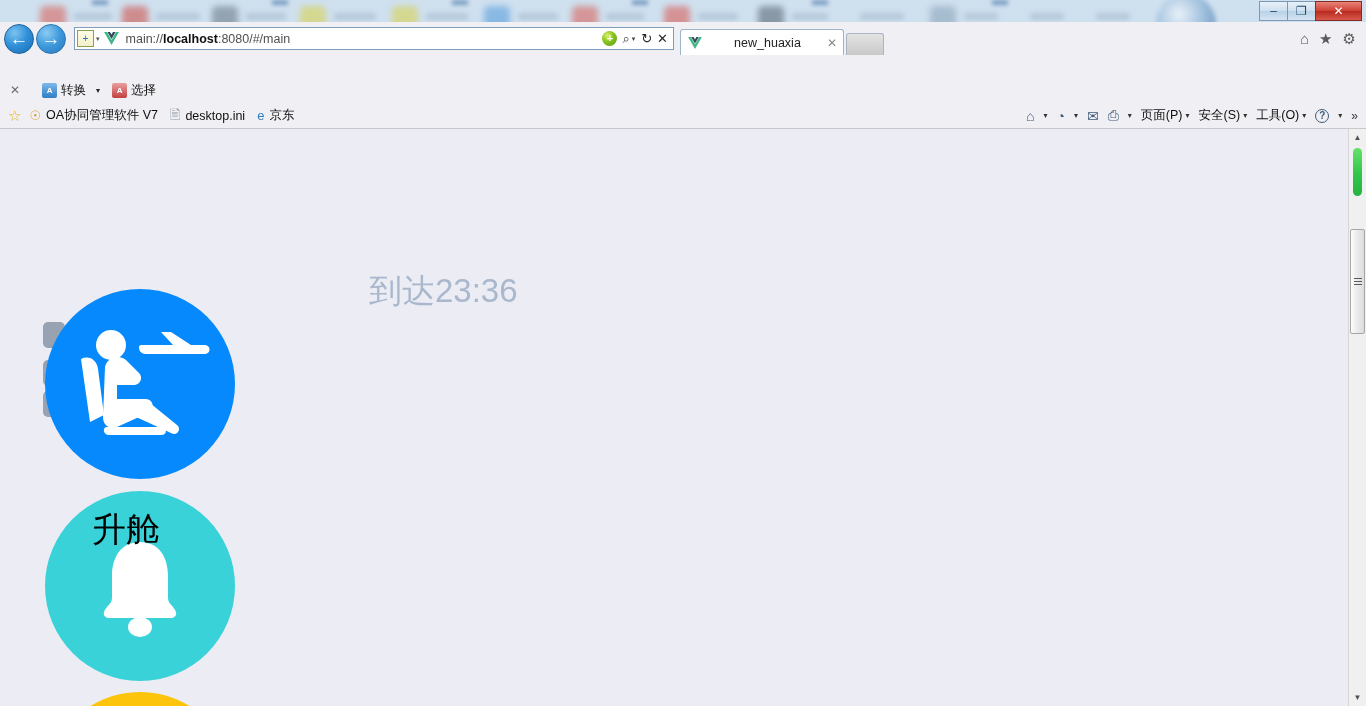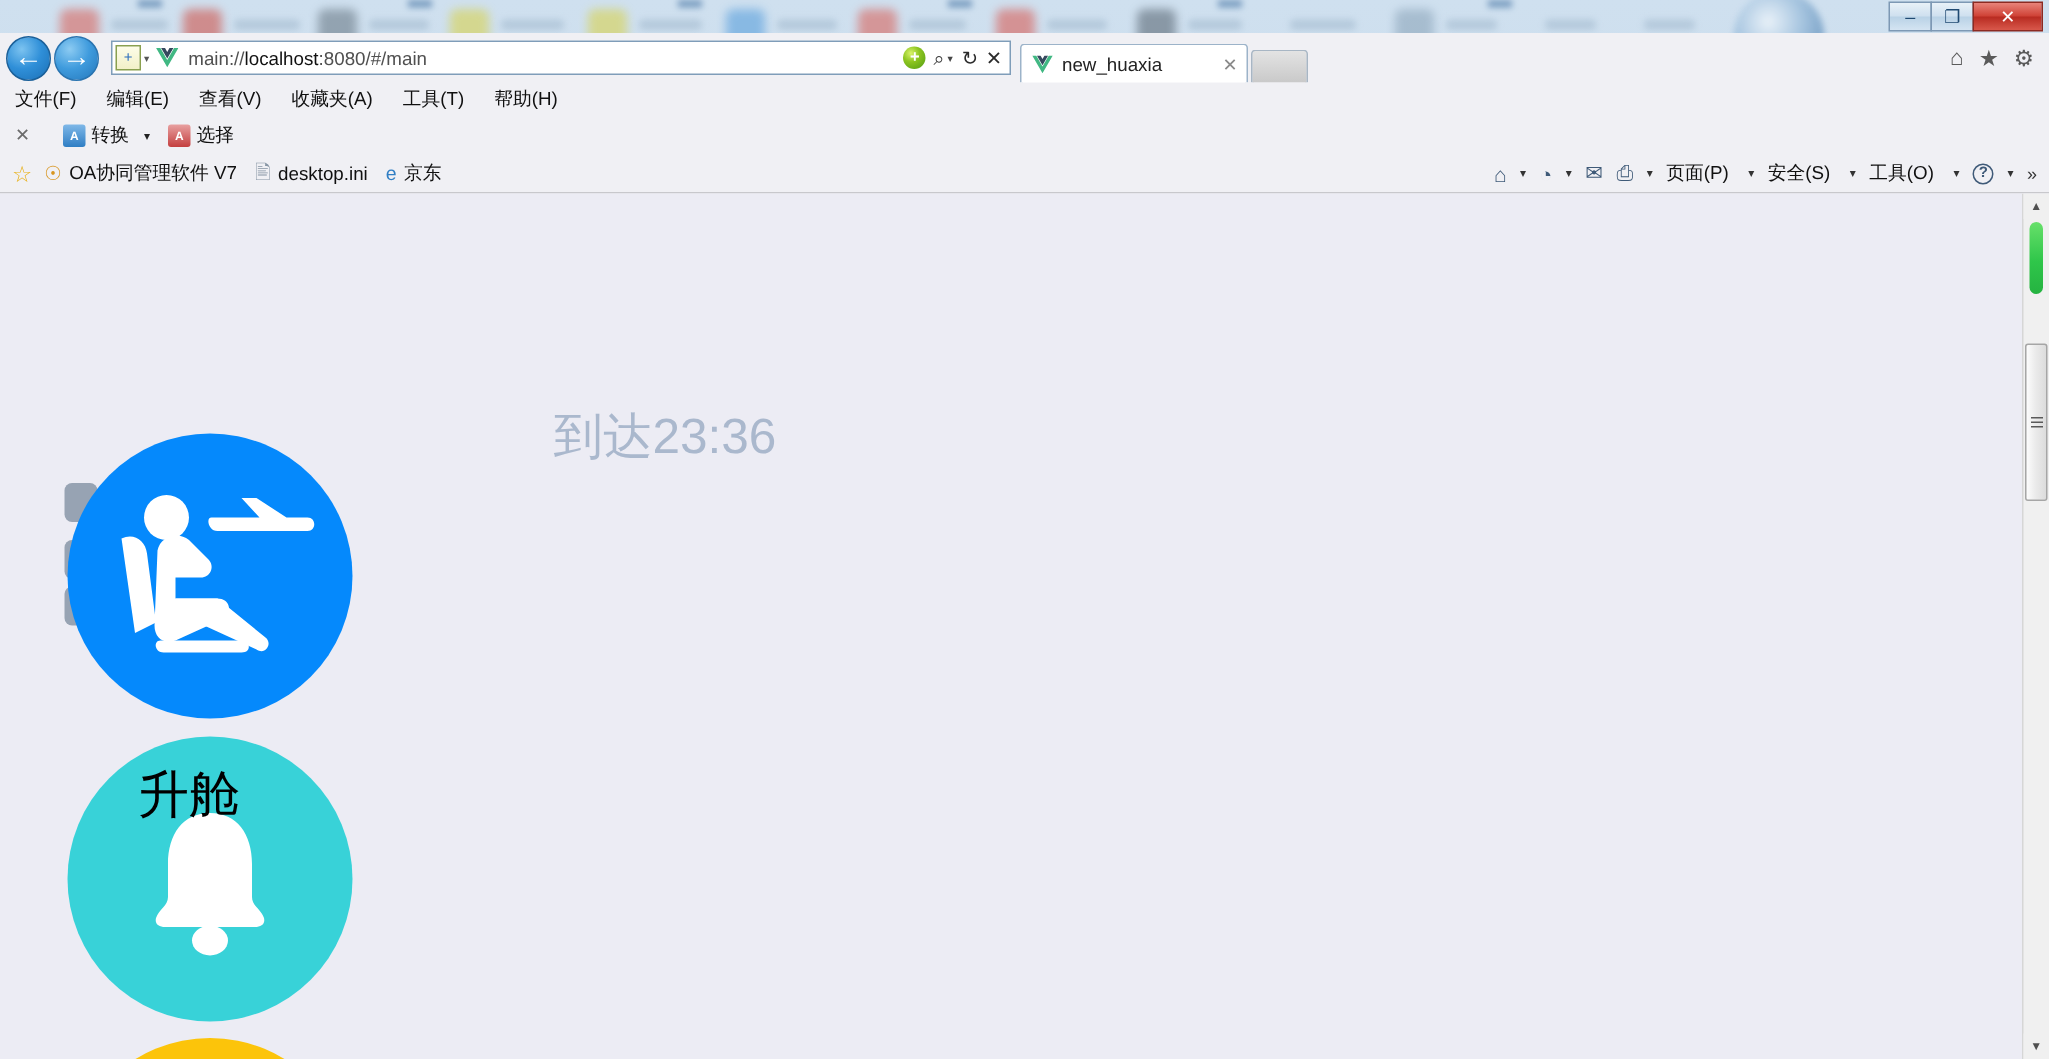--- a/index.html
+++ b/index.html
@@ -94,39 +94,39 @@
     background: linear-gradient(180deg,#fdfde8 0%, #f2f0c8 100%);
     display: flex; align-items: center; justify-content: center;
     font-size: 10px; color: #2d6fbe; position: relative;
   }
   #shield-caret { margin: 0 4px 0 2px; font-size: 7px; color: #555; flex: none; }
   #vue-ico { width: 16px; flex: none; display: flex; align-items: center; justify-content: center; }
   #urltext {
     flex: 1; font-size: 12.5px; color: #505050;
     padding-left: 6px; white-space: nowrap; overflow: hidden;
   }
-  #urltext b { color: #111; font-weight: normal; }
+  #urltext b { color: #111; font-weight: bold; }
   .addr-ico { flex: none; display: flex; align-items: center; justify-content: center; }
   #addr-green {
     width: 15px; height: 15px; border-radius: 50%;
     background: radial-gradient(circle at 35% 30%, #d9f36a 0%, #8dc520 40%, #4f9a12 100%);
     color: #fff; font-size: 11px; line-height: 13px; text-align: center; font-weight: bold;
     margin-right: 5px;
   }
   #addr-search { font-size: 13px; color: #3a3a3a; margin-right: 2px; }
   #addr-caret { font-size: 7px; color: #444; margin-right: 6px; }
   #addr-refresh { font-size: 13px; color: #2a2a2a; margin-right: 5px; }
   #addr-stop { font-size: 13px; color: #2a2a2a; margin-right: 3px; }
 
   #tabstrip { display: flex; align-items: flex-end; height: 33px; margin-left: 6px; }
   #tab-active {
-    width: 152px; height: 26px;
+    width: 164px; height: 26px;
     background: #fff; border: 1px solid #9cb3c9; border-bottom: none;
     border-radius: 3px 3px 0 0;
-    display: flex; align-items: center; padding: 0 6px;
+    display: flex; align-items: center; padding: 0 6px; text-align: center;
   }
   #tab-favicon { width: 16px; flex: none; display: flex; align-items: center; justify-content: center; }
   #tab-label { flex: 1; font-size: 12.5px; color: #222; margin-left: 5px; white-space: nowrap; }
   #tab-close { font-size: 12px; color: #8a8a8a; flex: none; }
   #tab-new {
     width: 38px; height: 22px; margin-left: 2px;
     background: linear-gradient(180deg,#e3e3e3 0%, #c9c9c9 100%);
     border: 1px solid #a8b6c4; border-bottom: none; border-radius: 3px 3px 0 0;
   }
   #nav-right { margin-left: auto; display: flex; align-items: center; gap: 10px; padding-right: 10px; }
@@ -158,21 +158,21 @@
     position: absolute; top: 81px; left: 0; width: 1366px; height: 26px;
     display: flex; align-items: center; padding-left: 8px;
     font-size: 12.5px; color: #101010;
     border-bottom: 1px solid #c8c8cc;
   }
   .fav-item { display: flex; align-items: center; gap: 5px; margin-right: 12px; }
   #fav-star { color: #e8b017; font-size: 15px; margin-right: 8px; }
   #fav-right { margin-left: auto; display: flex; align-items: center; gap: 9px; padding-right: 8px; }
   .tb-ico { font-size: 14px; color: #3f5a78; }
   .tb-caret { font-size: 8px; color: #333; }
-  .tb-text { font-size: 12.5px; color: #101010; display: flex; align-items: center; gap: 13px; }
+  .tb-text { font-size: 12.5px; color: #101010; display: flex; align-items: center; gap: 3px; }
   #tb-chevrons { font-size: 12px; color: #333; }
 
   
   #viewport {
     position: absolute; top: 107px; left: 0;
     width: 1366px; height: 577px;
     background: #ececf4; overflow: hidden;
   }
   #page {
     position: absolute; inset: 0 18px 0 0;
@@ -329,28 +329,20 @@
       <div id="tab-new"></div>
     </div>
 
     <div id="nav-right">
       <span class="nav-rt-ico">⌂</span>
       <span class="nav-rt-ico">★</span>
       <span class="nav-rt-ico">⚙</span>
     </div>
   </div>
 
-  <div id="menubar">
-    <span>文件(F)</span>
-    <span>编辑(E)</span>
-    <span>查看(V)</span>
-    <span>收藏夹(A)</span>
-    <span>工具(T)</span>
-    <span>帮助(H)</span>
-  </div>
 
   <div id="cmdbar">
     <span id="cmd-x">✕</span>
     <span class="cmd-item">
       <span class="pdf-ico" style="background:linear-gradient(180deg,#7fb8e8,#2f7ec4);">A</span>
       <span>转换</span>
     </span>
     <span id="cmd-caret">▾</span>
     <span class="cmd-item">
       <span class="pdf-ico" style="background:linear-gradient(180deg,#e8a0a0,#c43f3f);">A</span>

